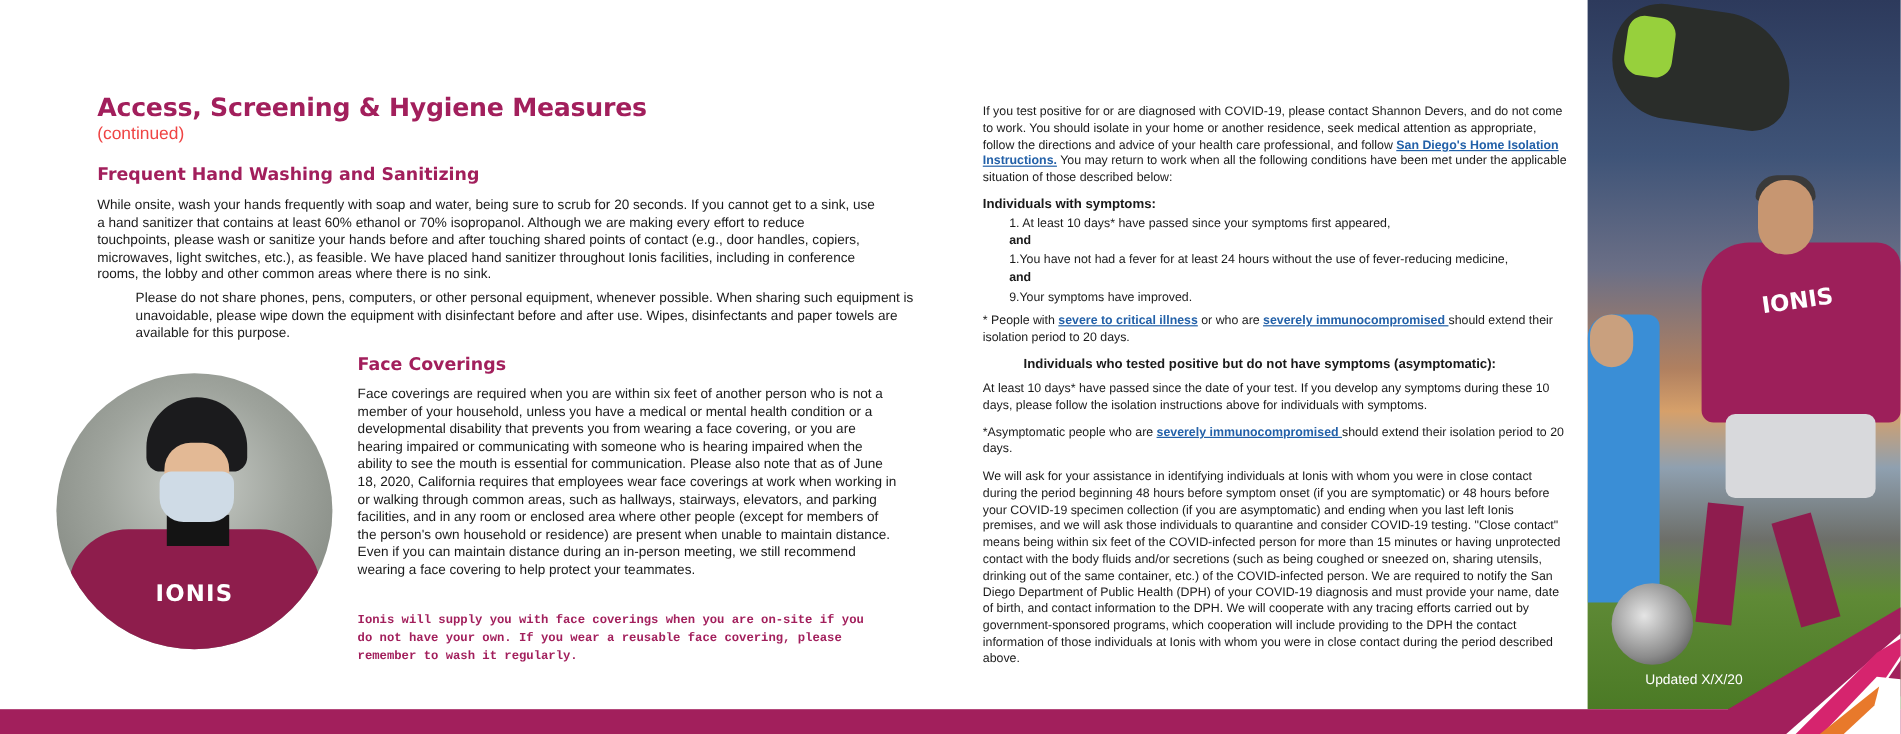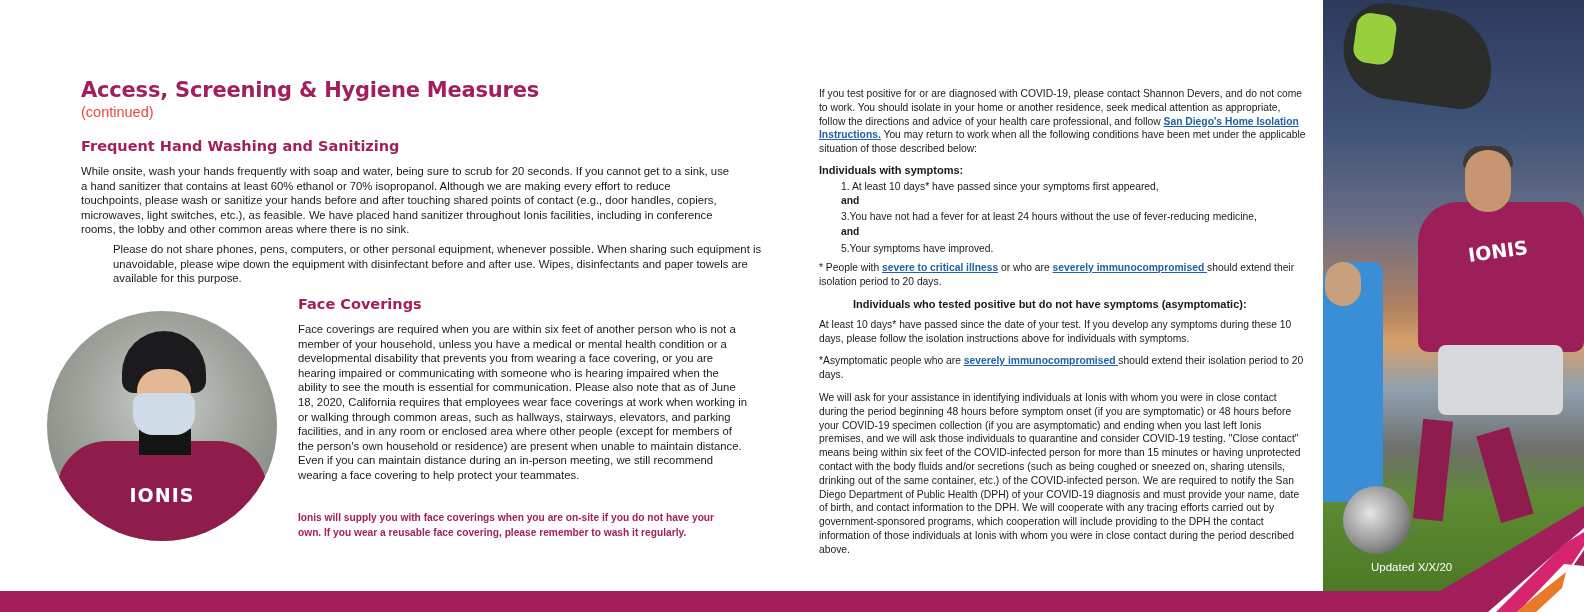--- a/index.html
+++ b/index.html
@@ -13,21 +13,21 @@
   .main-sub { position: absolute; left: 81px; top: 104px; font-size: 14.5px; color: #ef4444; }
   .sec-title { position: absolute; font-family: "DejaVu Sans", sans-serif; font-weight: bold; font-size: 14.5px; color: #a21f5c; }
   .body-p { position: absolute; font-size: 11.3px; line-height: 14.6px; color: #1a1a1a; }
 
   #hand-title { left: 81px; top: 138px; }
   #hand-p1 { left: 81px; top: 164px; width: 650px; }
   #hand-p2 { left: 81px; top: 242px; width: 650px; margin-left: 32px; }
 
   #face-title { left: 298px; top: 296px; }
   #face-p1 { left: 298px; top: 322px; width: 450px; }
-  #face-p2 { left: 298px; top: 510px; width: 440px; font-family: Liberation Sans, sans-serif; font-weight: bold; font-size: 10.2px; line-height: 15px; color: #a21f5c; }
+  #face-p2 { left: 298px; top: 510px; width: 440px; font-family: Liberation Mono, monospace; font-weight: bold; font-size: 10.2px; line-height: 15px; color: #a21f5c; }
 
   
   .circle-photo { position: absolute; left: 47px; top: 311px; width: 230px; height: 230px; border-radius: 50%; overflow: hidden;
     background: radial-gradient(circle at 50% 40%, #c9cdc8 0%, #9ea39c 45%, #8c918a 70%, #b6bab3 100%); }
   .cp-helmet { position: absolute; left: 75px; top: 20px; width: 84px; height: 62px; border-radius: 42px 42px 12px 12px; background: #1b1b1d; }
   .cp-face { position: absolute; left: 90px; top: 58px; width: 54px; height: 62px; border-radius: 22px 22px 26px 26px; background: #e3b995; }
   .cp-mask { position: absolute; left: 86px; top: 82px; width: 62px; height: 42px; border-radius: 10px 10px 20px 20px; background: #cfdbe6; }
   .cp-neck { position: absolute; left: 92px; top: 118px; width: 52px; height: 26px; background: #141414; }
   .cp-jersey { position: absolute; left: 10px; top: 130px; width: 210px; height: 120px; border-radius: 50px 50px 0 0; background: #8e1d4c; }
   .cp-logo { position: absolute; left: 0; top: 173px; width: 230px; text-align: center; font-family: "DejaVu Sans", sans-serif; font-weight: bold; font-size: 19px; color: #ffffff; letter-spacing: 1px; }
@@ -96,23 +96,23 @@
   <p class="body-p" id="face-p2">Ionis will supply you with face coverings when you are on-site if you do not have your own. If you wear a reusable face covering, please remember to wash it regularly.</p>
 
 
   <p class="r-p" id="ill-p1">
     <span>If you test positive for or are diagnosed with COVID-19, please contact Shannon Devers, and do not come to work.  You should isolate in your home or another residence, seek medical attention as appropriate, follow the directions and advice of your health care professional, and follow </span><a class="link">San Diego's Home Isolation Instructions.</a><span> You may return to work when all the following conditions have been met under the applicable situation of those described below:</span>
   </p>
 
   <div class="r-p" id="sym-head">Individuals with symptoms:</div>
   <div class="sym-item" id="sym-1">1. At least 10 days* have passed since your symptoms first appeared,</div>
   <div class="sym-and" id="and-1">and</div>
-  <div class="sym-item" id="sym-2">3.You have not had a fever for at least 24 hours without the use of fever-reducing medicine,</div>
+  <div class="sym-item" id="sym-2">1.You have not had a fever for at least 24 hours without the use of fever-reducing medicine,</div>
   <div class="sym-and" id="and-2">and</div>
-  <div class="sym-item" id="sym-3">5.Your symptoms have improved.</div>
+  <div class="sym-item" id="sym-3">9.Your symptoms have improved.</div>
 
   <p class="r-p" id="ppl-note">
     <span>* People with </span><a class="link">severe to critical illness</a><span> or who are </span><a class="link">severely immunocompromised </a><span>should extend their isolation period to 20 days.</span>
   </p>
 
   <div class="r-p" id="asym-head">Individuals who tested positive but do not have symptoms (asymptomatic):</div>
   <p class="r-p" id="asym-p">At least 10 days* have passed since the date of your test.  If you develop any symptoms during these 10 days, please follow the isolation instructions above for individuals with symptoms.</p>
   <p class="r-p" id="asym-note">
     <span>*Asymptomatic people who are </span><a class="link">severely immunocompromised </a><span>should extend their isolation period to 20 days.</span>
   </p>

